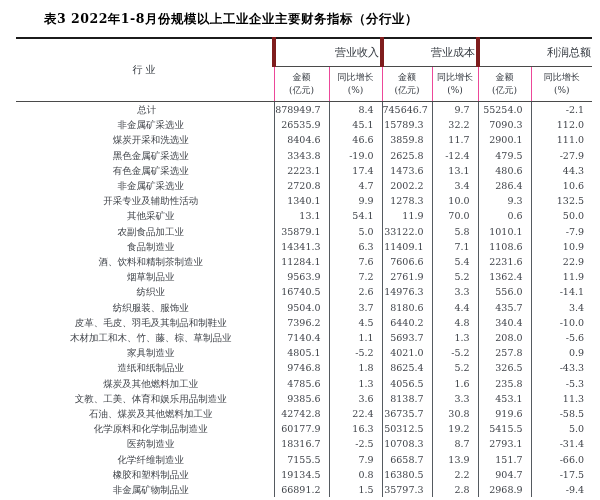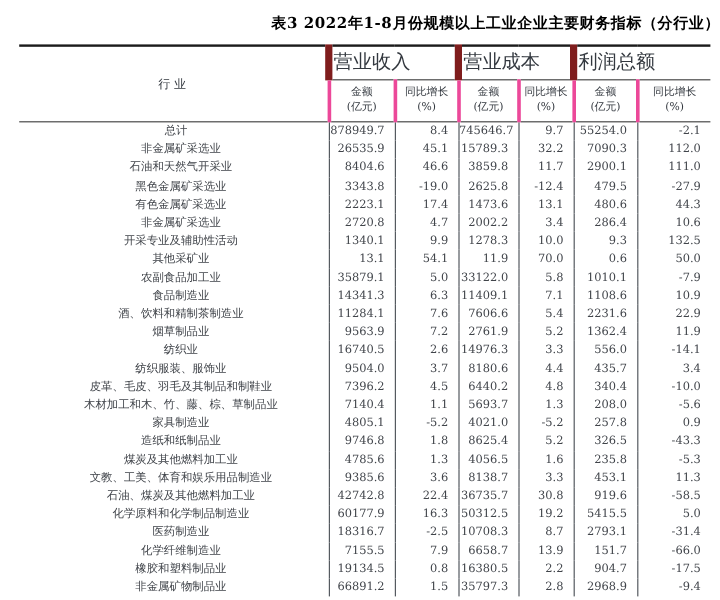--- a/index.html
+++ b/index.html
@@ -5,21 +5,21 @@
   html,body { margin:0; padding:0; }
   body {
     width:600px; height:500px;
     background:#ffffff;
     font-family:"DejaVu Serif","Liberation Serif",serif;
     color:var(--text-color,#40444a);
     overflow:hidden;
   }
   .page-title {
     margin-top:11px;
-    text-align:right;
+    text-align:left;
     font-weight:bold;
     font-size:12.5px;
     color:var(--title-color,#000);
     letter-spacing:0.5px;
     padding-left:44px;
   }
   table.stats {
     border-collapse:collapse;
     table-layout:fixed;
     margin:9px 0 0 16px;
@@ -31,31 +31,31 @@
   col.c3 { width:50px; } col.c4 { width:46px; }
   col.c5 { width:53px; } col.c6 { width:61px; }
 
   th { font-weight:normal; color:#33383f; }
   th.industry-head {
     font-size:10px;
     text-align:center;
     vertical-align:middle;
   }
   th.group-head {
-    font-size:16px;
+    font-size:11px;
     height:25px;
-    border-left:6px solid #7f1d1d;
+    border-left:4px solid #7f1d1d;
     border-bottom:1px solid #4a4a4a;
-    text-align:left;
+    text-align:right;
     vertical-align:middle;
   }
   th.sub-head {
     font-size:9px;
     height:34px;
-    border-left:3px solid #ec4899;
+    border-left:1px solid #ec4899;
     text-align:center;
     vertical-align:middle;
     line-height:1.45;
     padding:0;
   }
   thead tr.sub-row th, thead tr.sub-row th.sub-head,
   thead th { border-bottom-color:#4a4a4a; }
   thead tr.sub-row th { border-bottom:1px solid #4a4a4a; }
   thead th.industry-head { border-bottom:1px solid #4a4a4a; }
 
@@ -137,21 +137,21 @@
       <tr>
     <td class="industry-cell">非金属矿采选业</td>
     <td class="value-cell">26535.9</td>
     <td class="value-cell">45.1</td>
     <td class="value-cell">15789.3</td>
     <td class="value-cell">32.2</td>
     <td class="value-cell">7090.3</td>
     <td class="value-cell">112.0</td>
   </tr>
       <tr>
-    <td class="industry-cell">石油和天然气开采业</td>
+    <td class="industry-cell">煤炭开采和洗选业</td>
     <td class="value-cell">8404.6</td>
     <td class="value-cell">46.6</td>
     <td class="value-cell">3859.8</td>
     <td class="value-cell">11.7</td>
     <td class="value-cell">2900.1</td>
     <td class="value-cell">111.0</td>
   </tr>
       <tr>
     <td class="industry-cell">黑色金属矿采选业</td>
     <td class="value-cell">3343.8</td>

